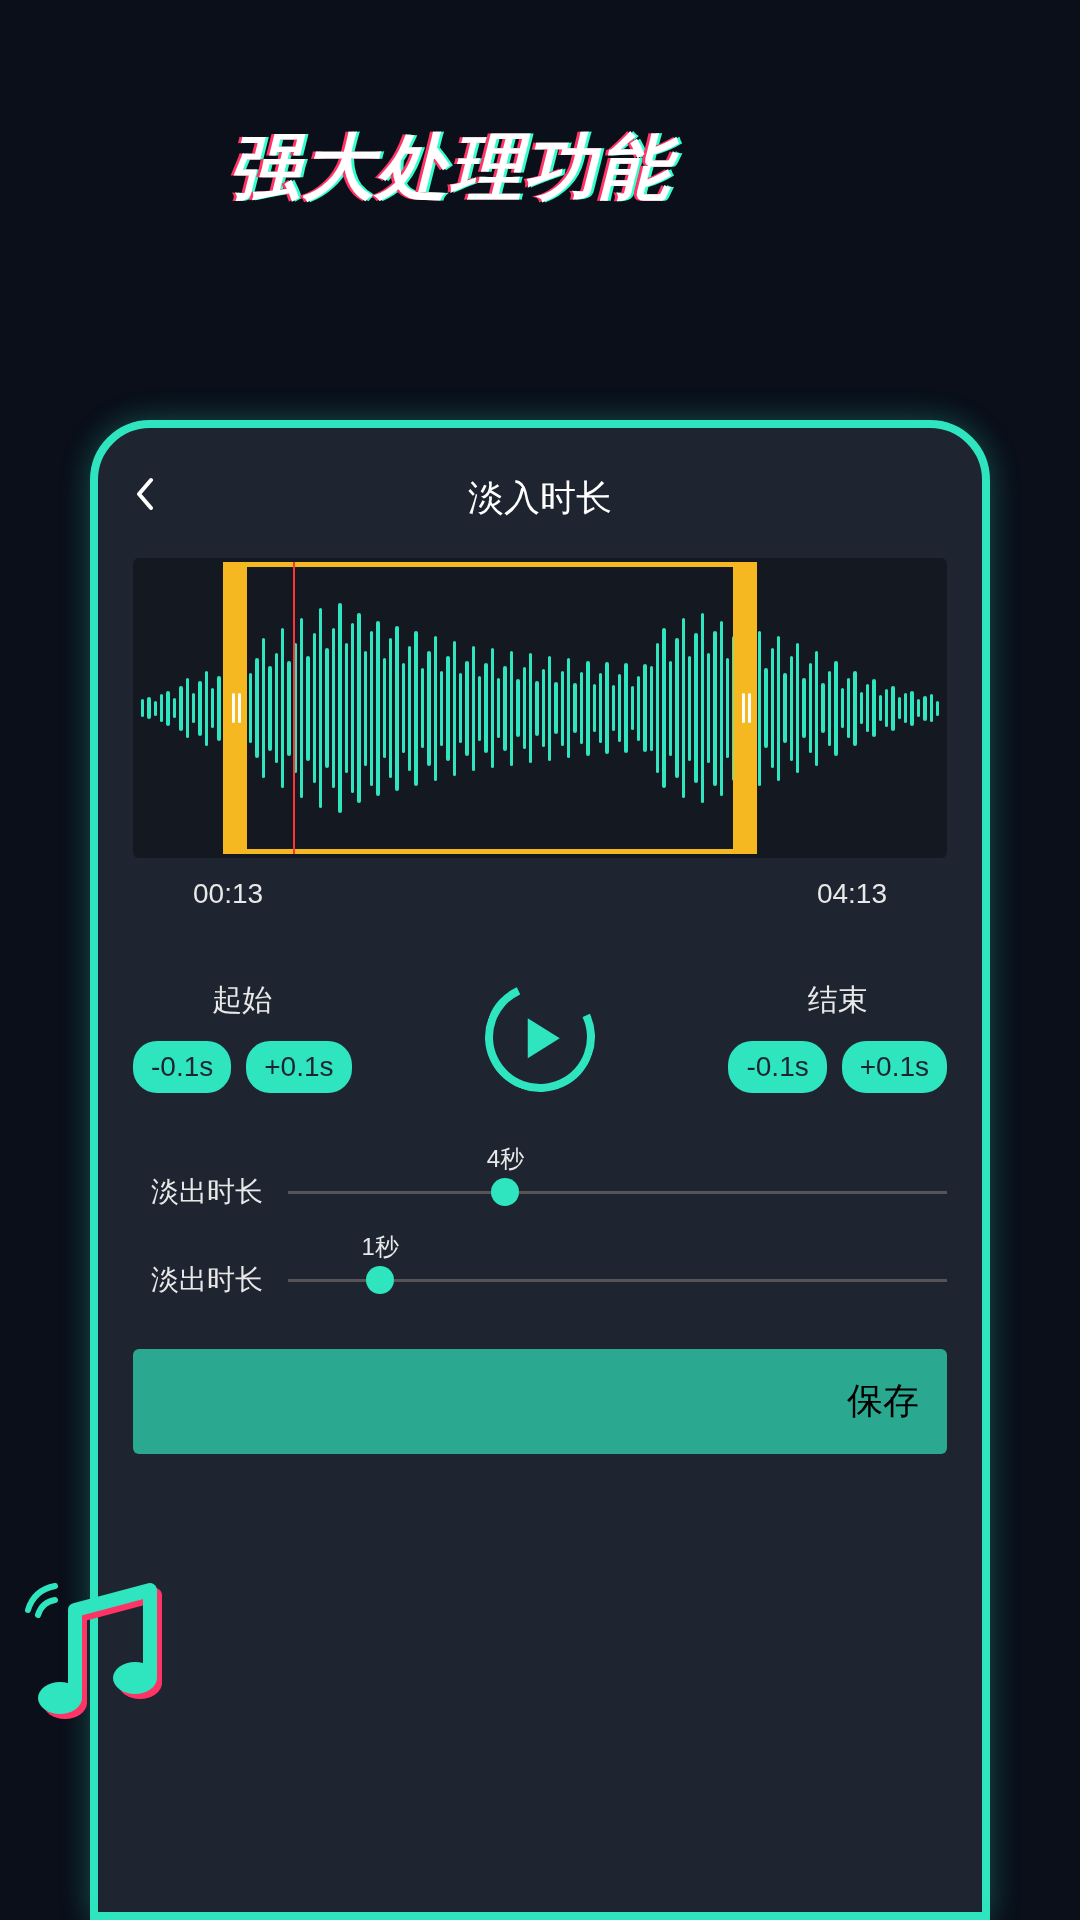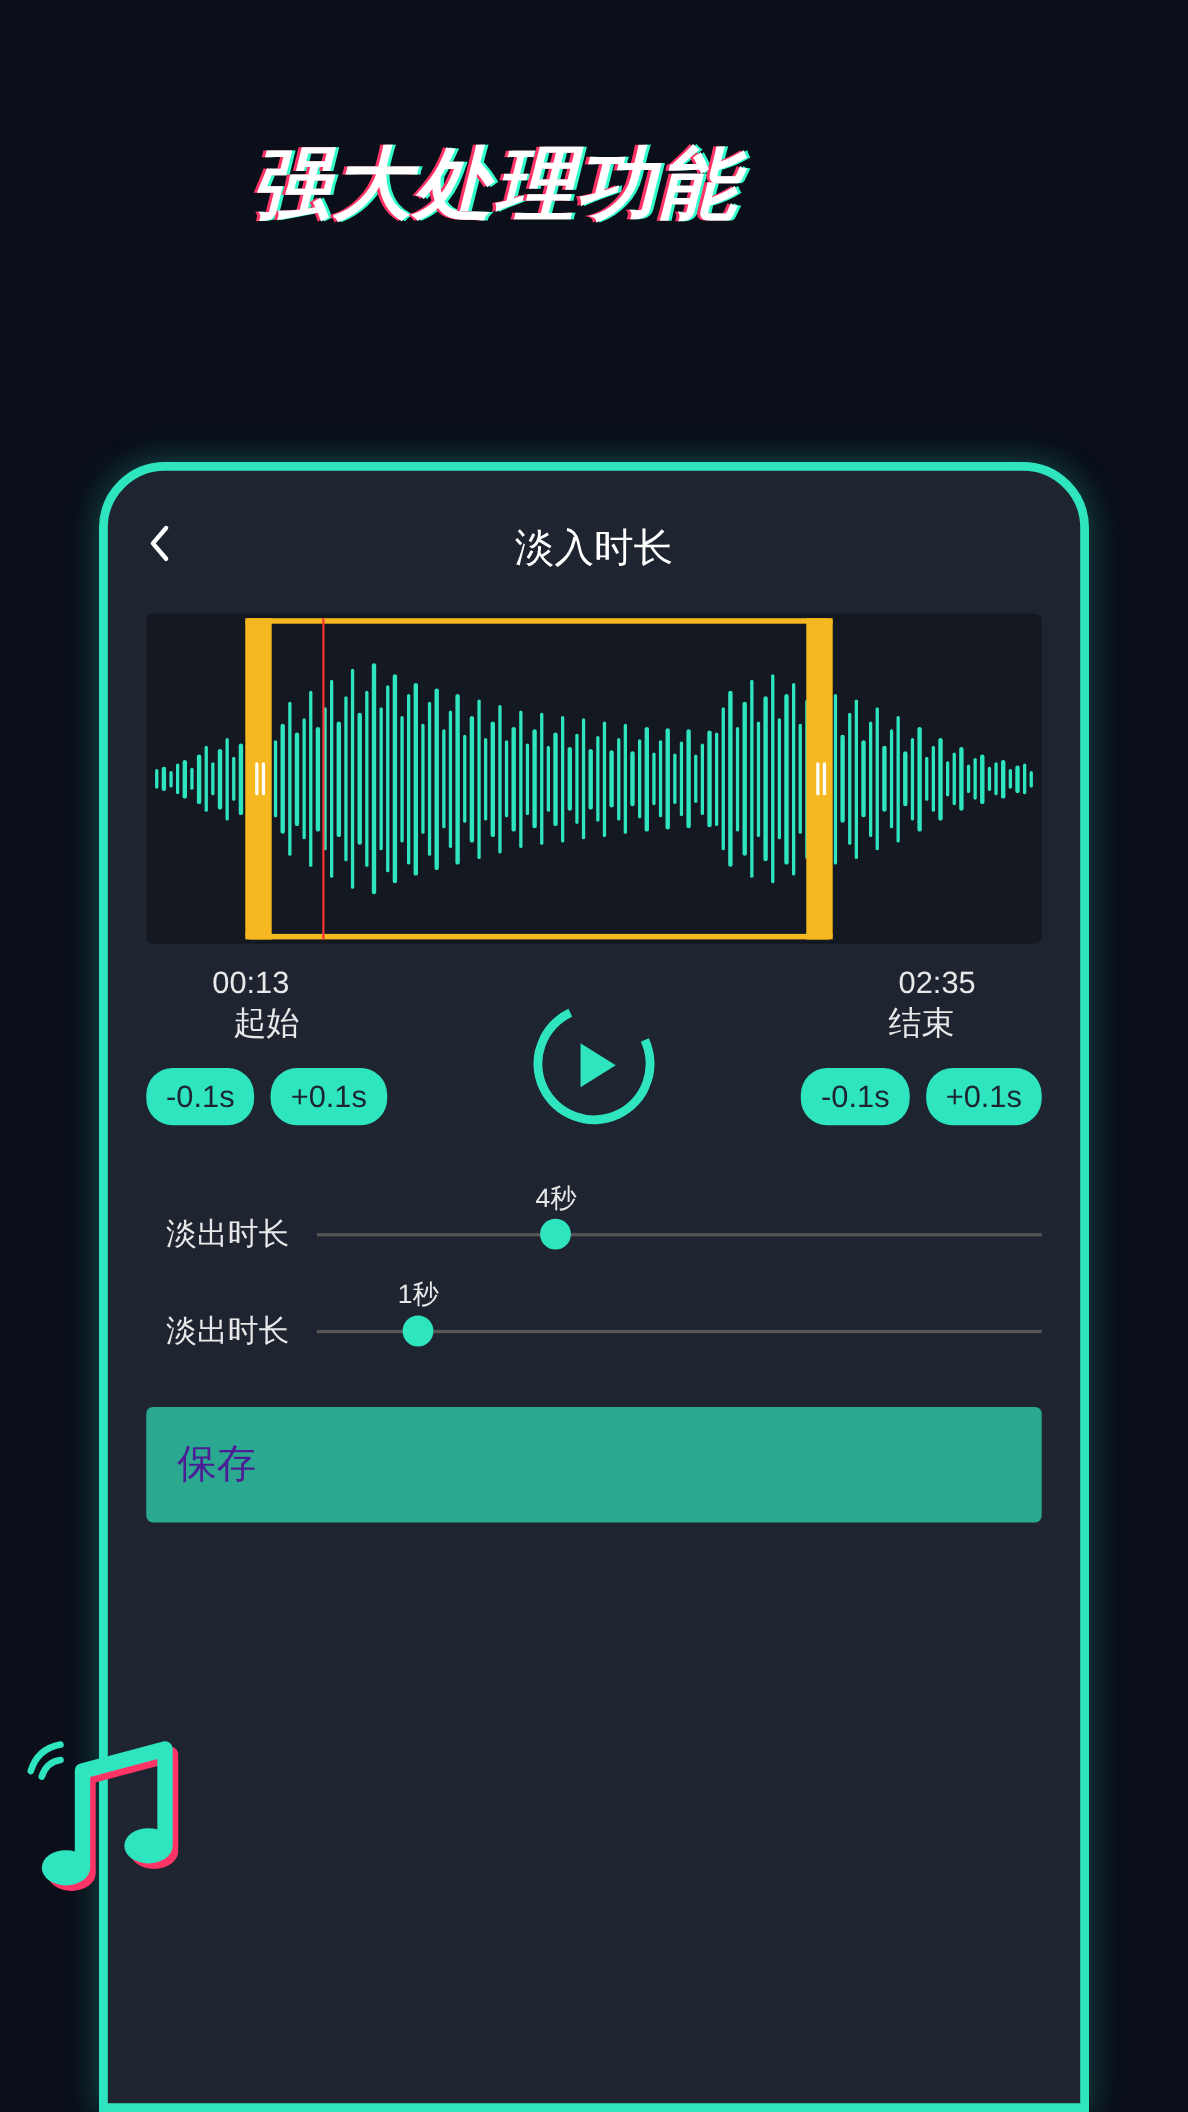--- a/index.html
+++ b/index.html
@@ -141,20 +141,21 @@
       left: 160px;
       width: 2px;
       background: #ff3333;
     }
     .time-labels {
       display: flex;
       justify-content: space-between;
       color: #e8e8e8;
       font-size: 28px;
       padding: 0 60px 0 60px;
+      margin-bottom: 70px;
     }
     .controls-row {
       display: flex;
       align-items: center;
       justify-content: space-between;
       margin-bottom: 80px;
     }
     .control-group {
       display: flex;
       flex-direction: column;
@@ -260,23 +261,23 @@
     }
     .name-input::placeholder { color: #888; }
     .clear-btn {
       color: #888;
       font-size: 36px;
       cursor: pointer;
       padding: 0 10px;
     }
     .save-btn {
       background: #2aa890;
-      color: #4c1d95;
+      color: #000000;
       font-size: 36px;
-      text-align: left;
+      text-align: right;
       padding: 28px;
       border-radius: 6px;
       cursor: pointer;
     }
     .music-note {
       position: absolute;
       bottom: 180px;
       left: 20px;
       width: 180px;
       height: 180px;
@@ -435,21 +436,21 @@
       </div>
       <div class="trim-border top"></div>
       <div class="trim-border bottom"></div>
       <div class="trim-handle left"></div>
       <div class="trim-handle right"></div>
       <div class="playhead"></div>
     </div>
 
     <div class="time-labels">
       <span>00:13</span>
-      <span>02:35</span>
+      <span>04:13</span>
     </div>
 
     <div class="controls-row">
       <div class="control-group">
         <div class="control-label">起始</div>
         <div class="nudge-row">
           <div class="nudge-btn">-0.1s</div>
           <div class="nudge-btn">+0.1s</div>
         </div>
       </div>

